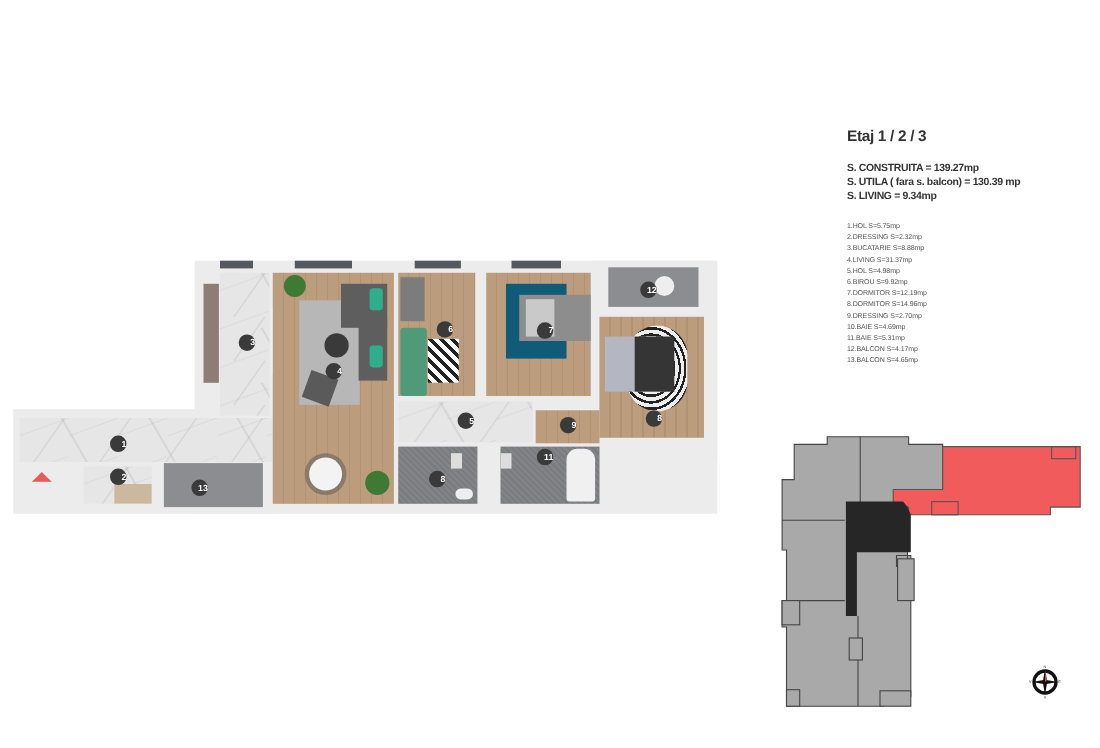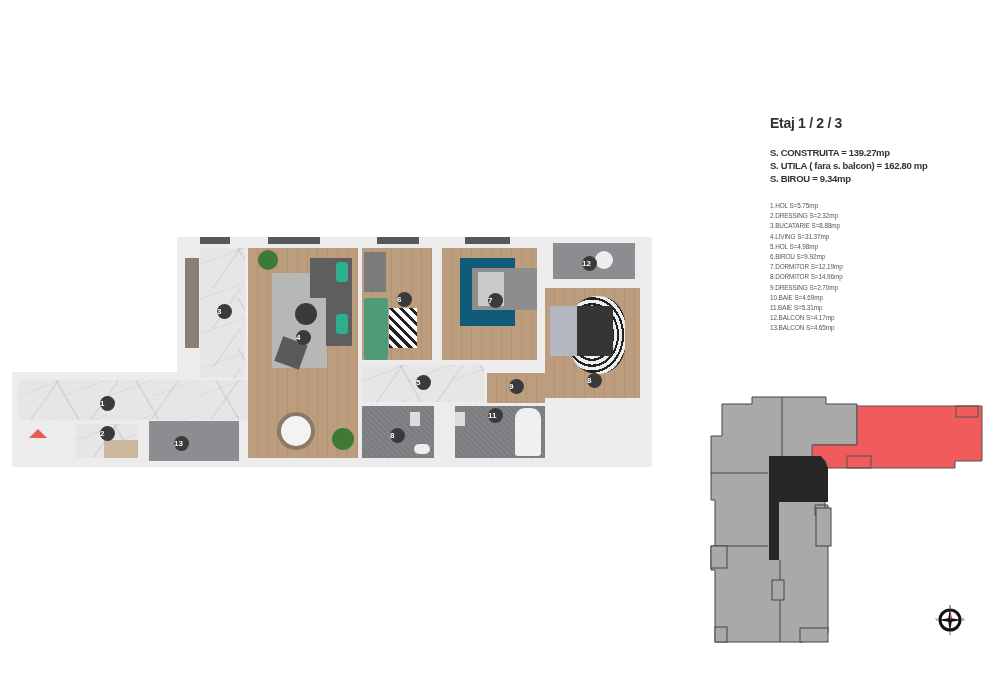--- a/index.html
+++ b/index.html
@@ -23,21 +23,21 @@
       linear-gradient(60deg, transparent 60%, rgba(160,160,160,.3) 61%, transparent 63%),
       linear-gradient(160deg, transparent 30%, rgba(180,180,180,.3) 31%, transparent 33%);
     background-size: 60px 40px, 80px 50px, 45px 35px; }
   .wood { background: #b89877;
     background-image: repeating-linear-gradient(90deg, rgba(255,255,255,.05) 0 9px, rgba(0,0,0,.04) 9px 10px); }
   .tile { background: #7a7c80;
     background-image: repeating-linear-gradient(45deg, rgba(255,255,255,.06) 0 2px, transparent 2px 4px); }
   .balc { background: #8c8d90; }
   .win { position: absolute; height: 7px; background: #55585e; }
   .badge { position: absolute; width: 15px; height: 15px; border-radius: 50%; background: #3a3a3a; color: #fff;
-    font-size: 8px; font-weight: bold; line-height: 15px; text-align: left; }
+    font-size: 8px; font-weight: bold; line-height: 15px; text-align: right; }
   .furn { position: absolute; }
   .entry-arrow { position: absolute; left: 29px; top: 429px; width: 0; height: 0;
     border-left: 9px solid transparent; border-right: 9px solid transparent; border-bottom: 9px solid #e85a5a; }
 
   
   .key { position: absolute; left: 700px; top: 390px; width: 300px; height: 270px; }
   .compass { position: absolute; left: 935px; top: 605px; width: 30px; height: 30px; }
 </style>
 </head>
 <body>
@@ -132,22 +132,22 @@
   <div class="badge" style="left:390px;top:428px;">8</div>
   <div class="badge" style="left:488px;top:408px;">11</div>
   <div class="badge" style="left:582px;top:256px;">12</div>
   <div class="badge" style="left:174px;top:436px;">13</div>
 </div>
 
 <div class="info">
   <div class="title">Etaj 1 / 2 / 3</div>
   <div class="areas">
     <div>S. CONSTRUITA = 139.27mp</div>
-    <div>S. UTILA ( fara s. balcon) = 162.80 mp</div>
-    <div>S. BIROU = 9.34mp</div>
+    <div>S. UTILA ( fara s. balcon) = 130.39 mp</div>
+    <div>S. LIVING = 9.34mp</div>
   </div>
   <div class="rooms">
     <div>1.HOL   S=5.75mp</div>
     <div>2.DRESSING   S=2.32mp</div>
     <div>3.BUCATARIE   S=8.88mp</div>
     <div>4.LIVING   S=31.37mp</div>
     <div>5.HOL   S=4.98mp</div>
     <div>6.BIROU   S=9.92mp</div>
     <div>7.DORMITOR   S=12.19mp</div>
     <div>8.DORMITOR   S=14.96mp</div>

